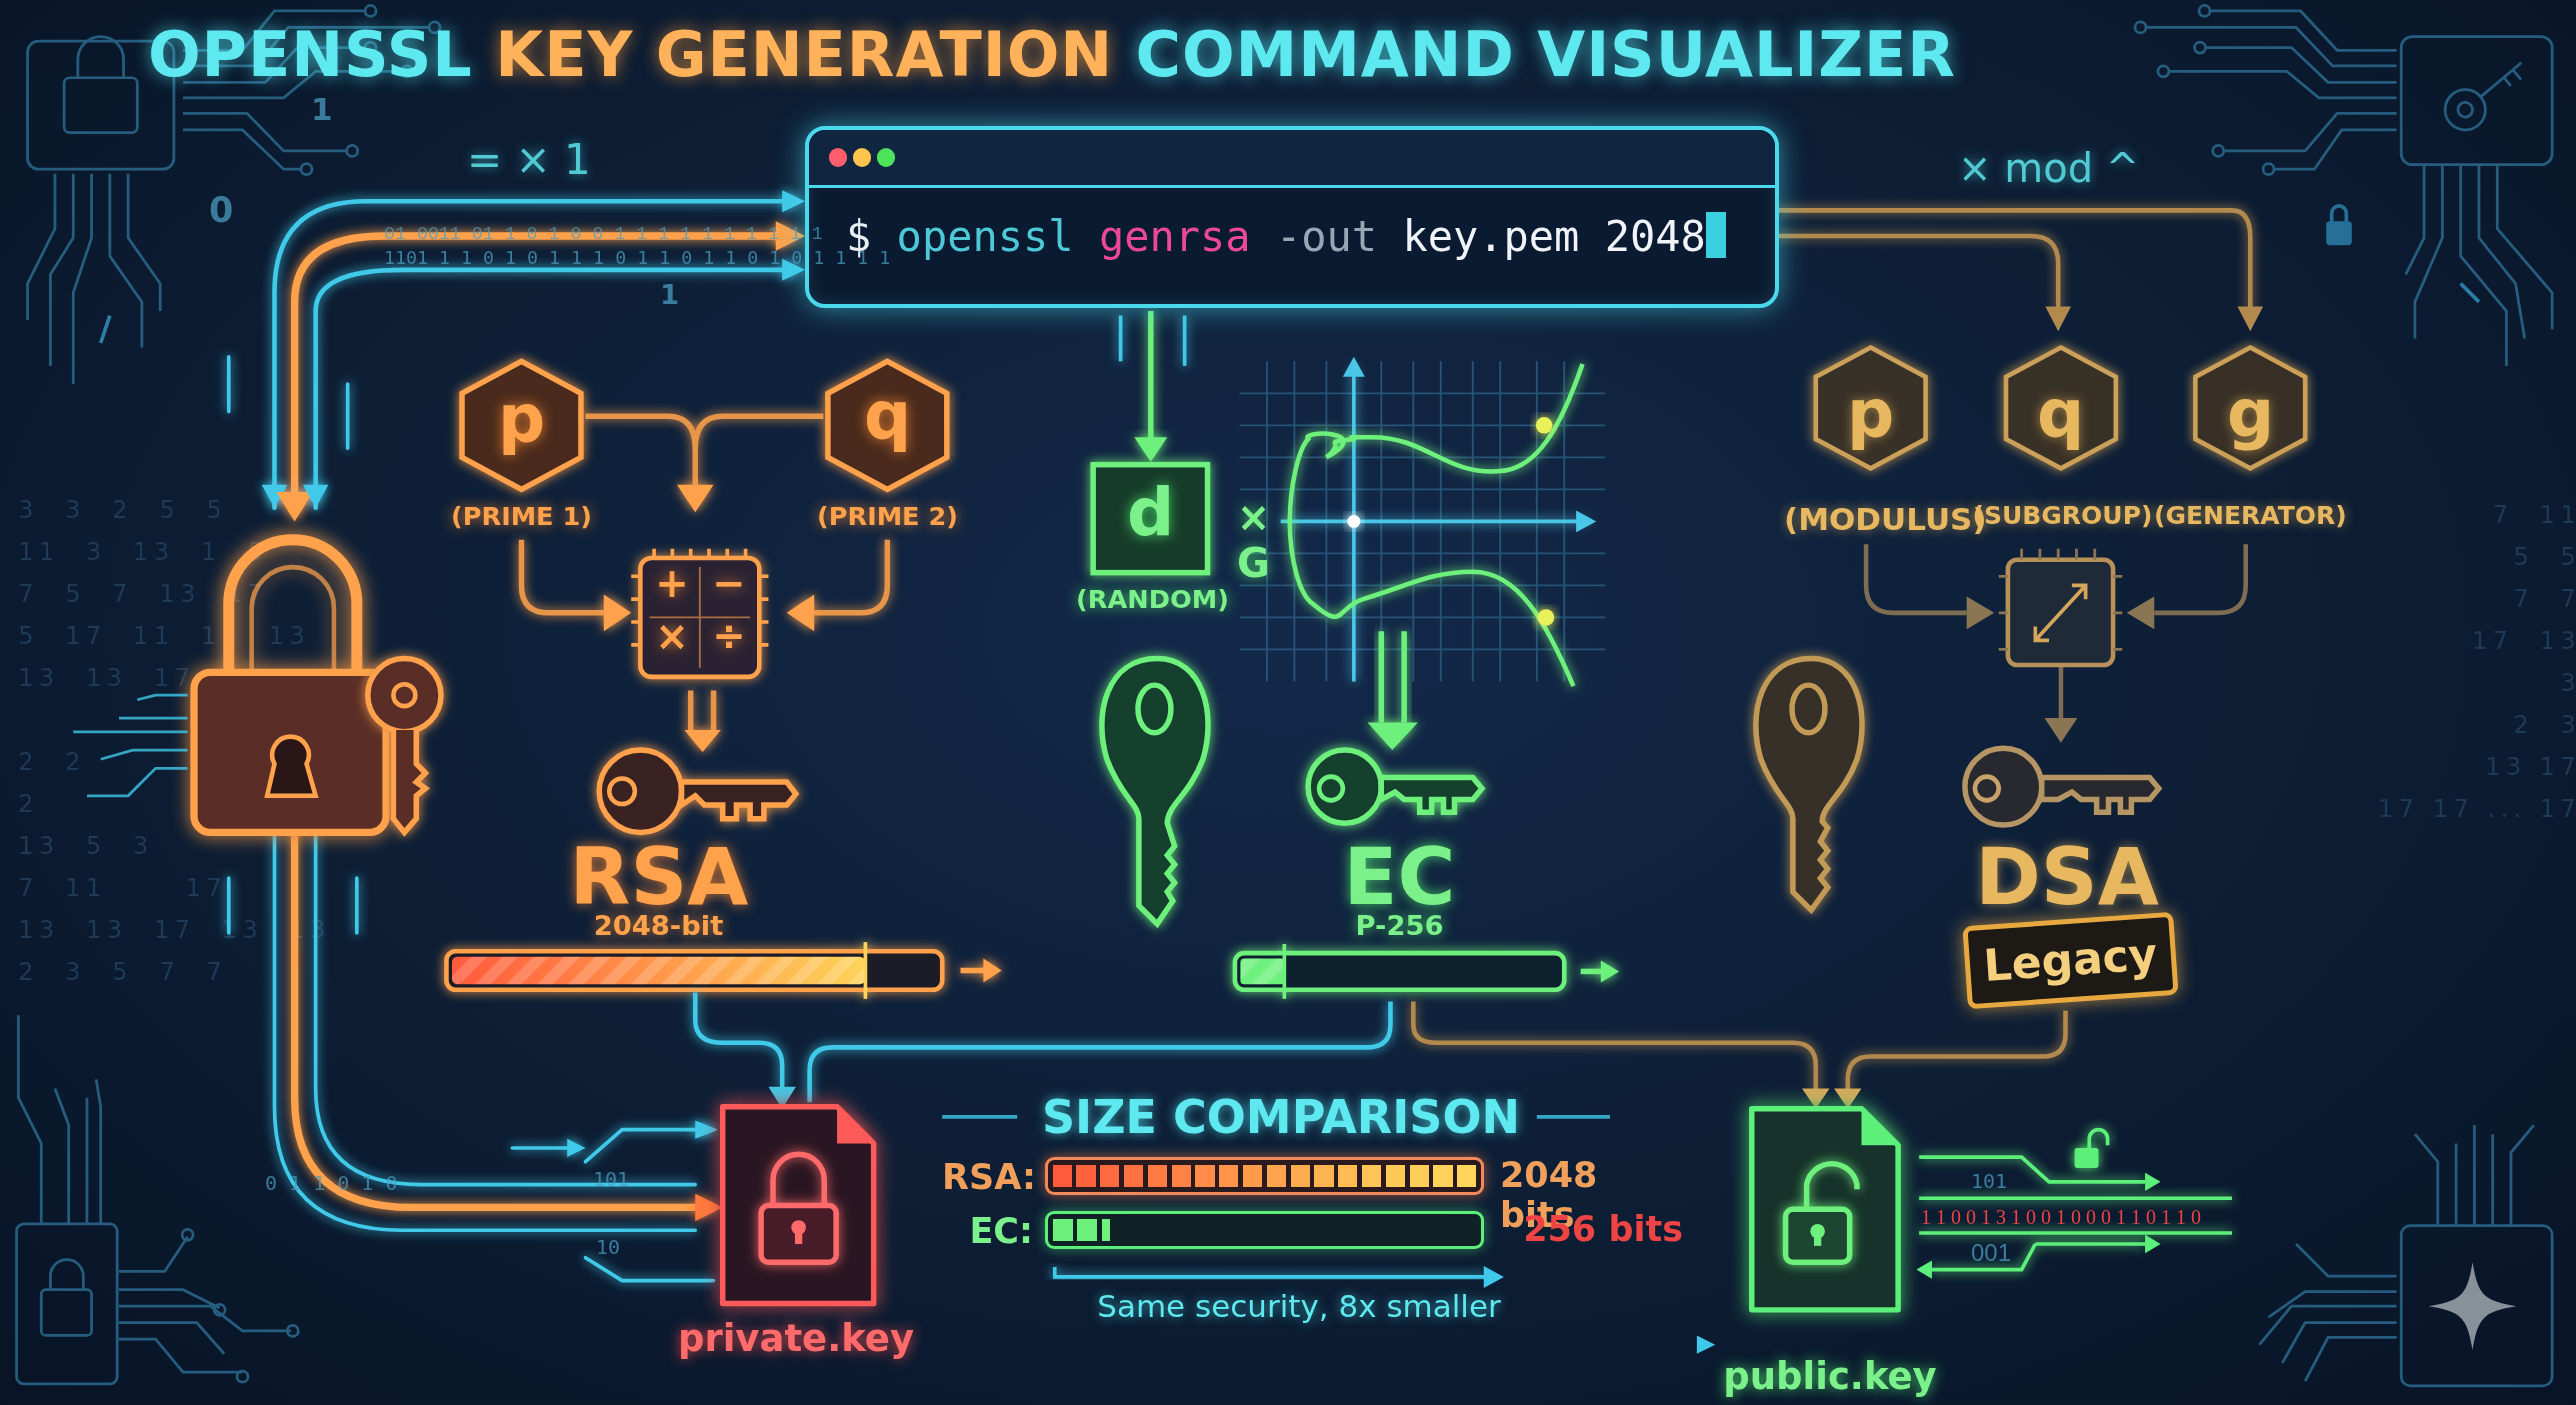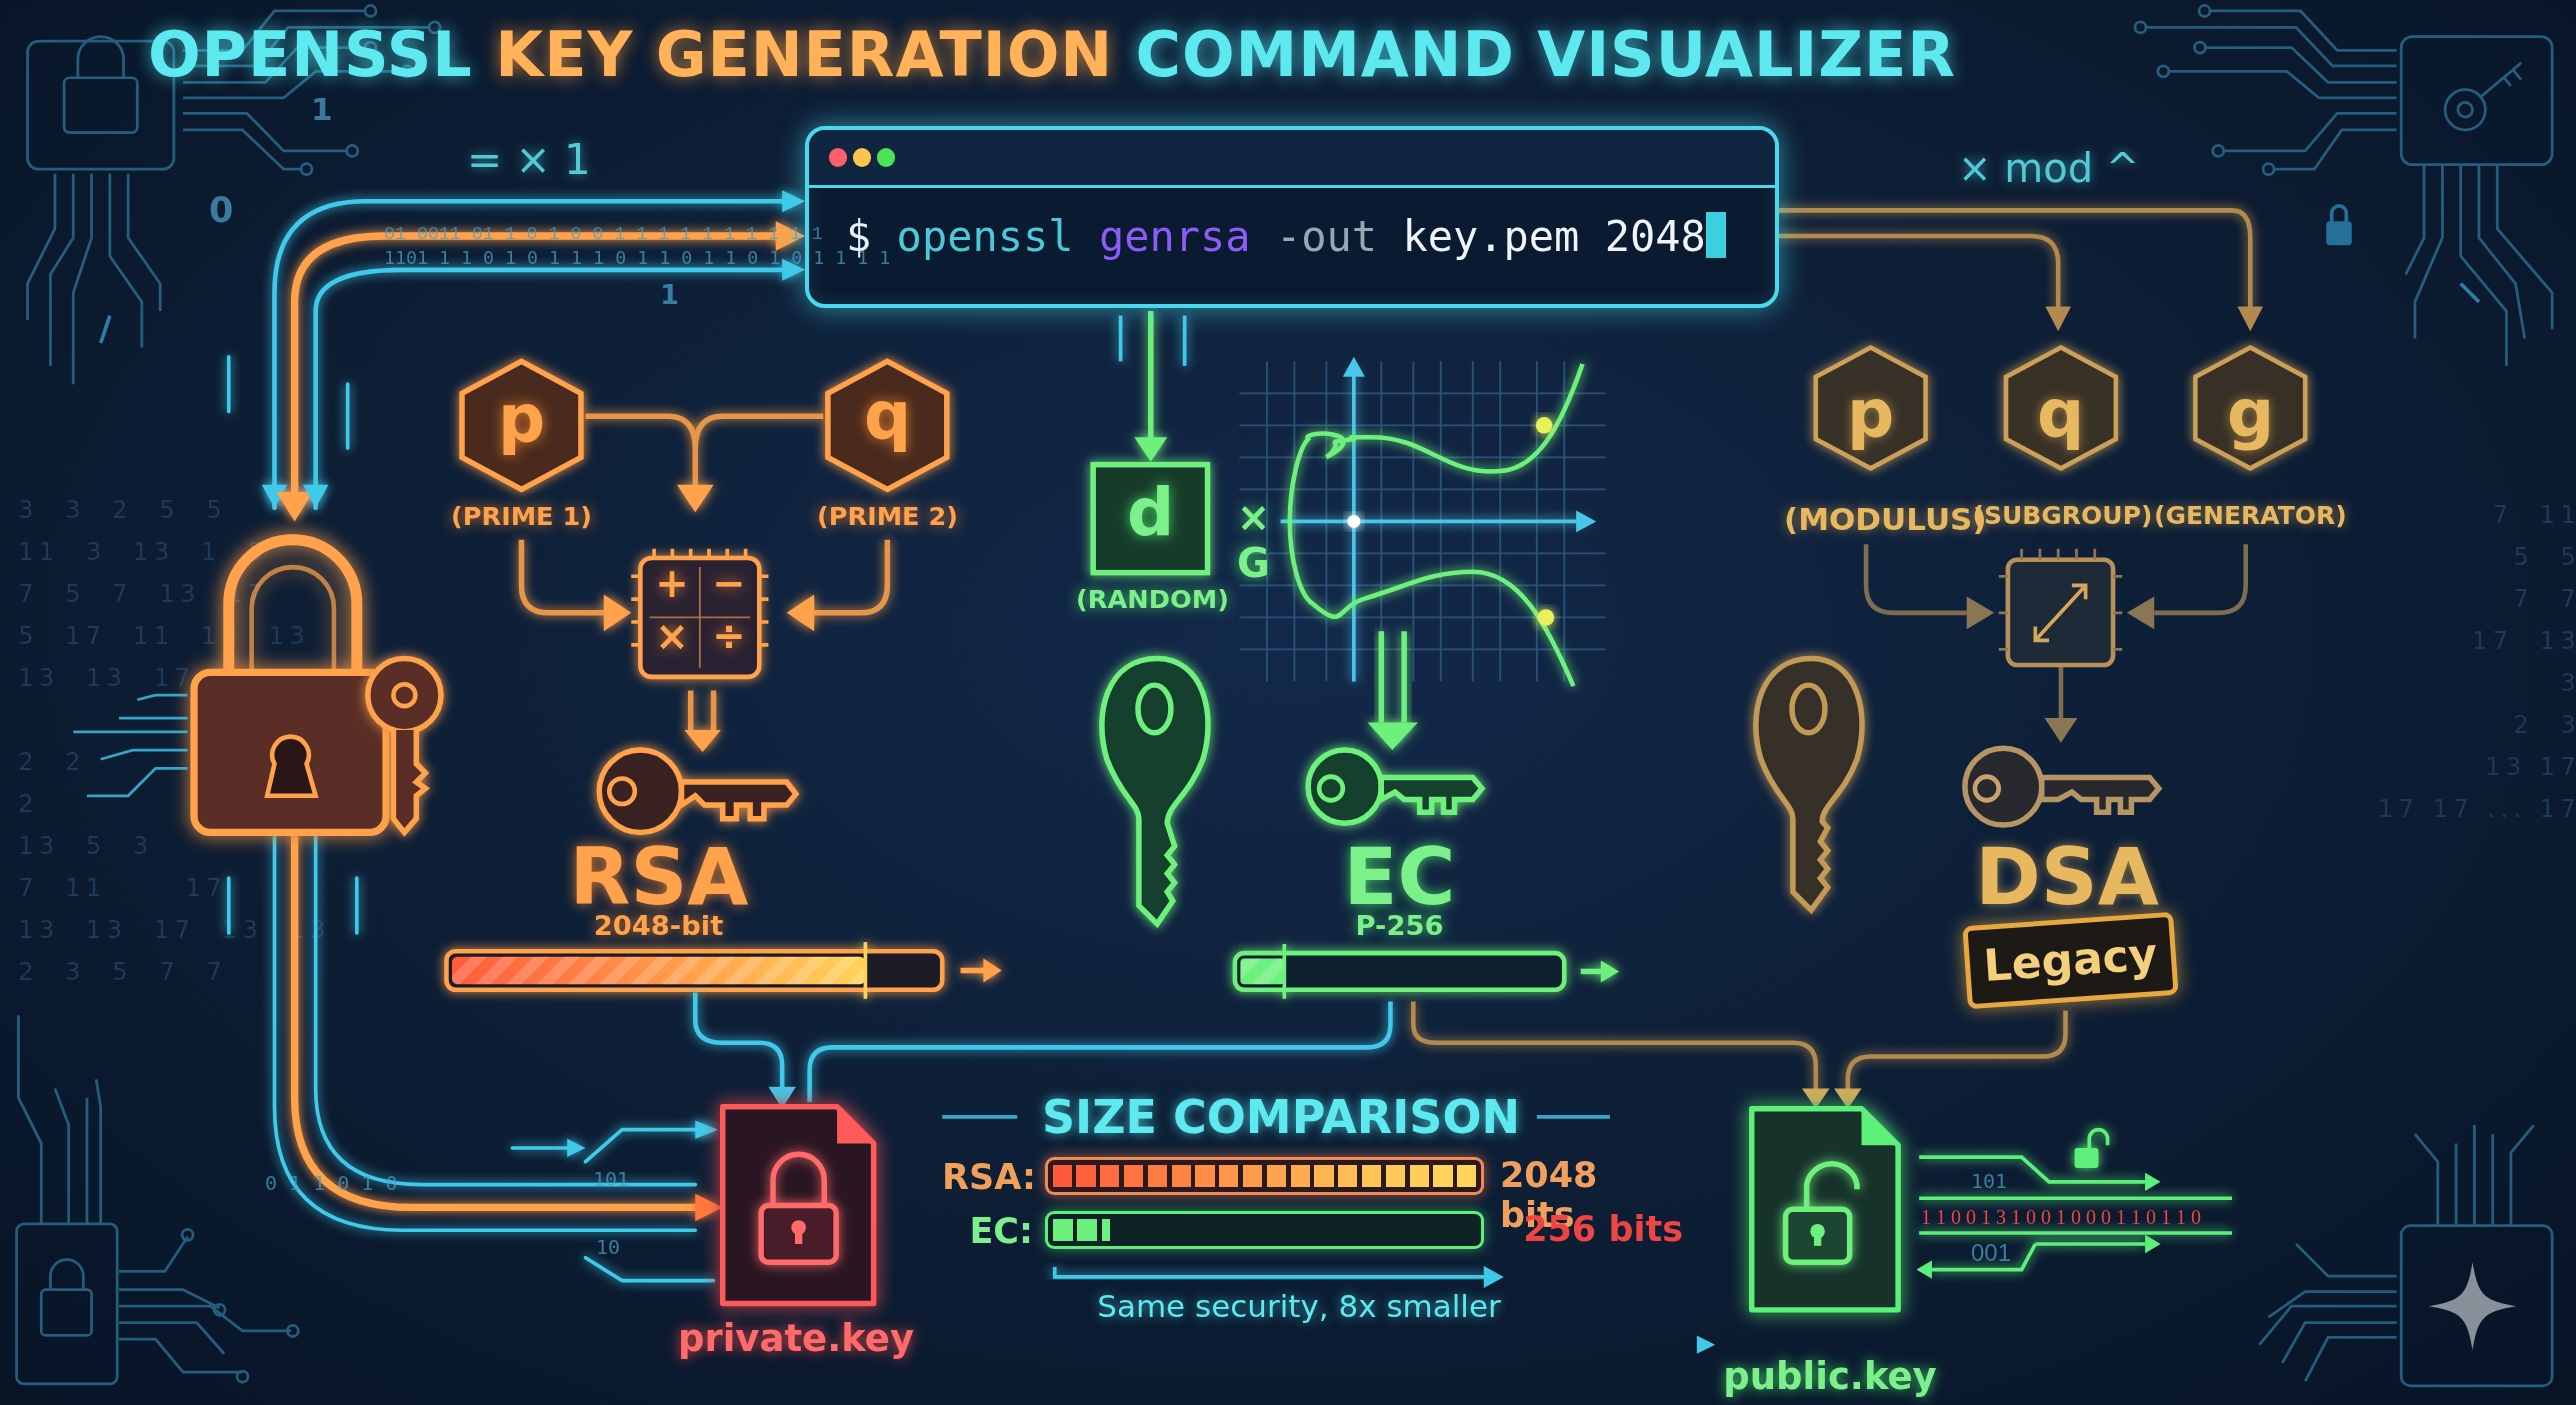--- a/index.html
+++ b/index.html
@@ -366,21 +366,21 @@
   <span class="o">KEY GENERATION</span>
   <span class="c">COMMAND VISUALIZER</span>
 </div>
 
 <div class="term">
   <div class="term-bar">
     <span class="dot" style="left:20px;background:#ff5f6d;"></span>
     <span class="dot" style="left:44px;background:#ffc44d;"></span>
     <span class="dot" style="left:68px;background:#4ce35a;"></span>
   </div>
-  <div class="term-cmd"><span style="color:#e8eef4">$</span> <span style="color:#4cc8d6">openssl</span> <span style="color:#8b5cf6">genrsa</span> <span style="color:#9aa6b4">-out</span> <span style="color:#f0f4f8">key.pem 2048</span><span class="cursor"></span></div>
+  <div class="term-cmd"><span style="color:#e8eef4">$</span> <span style="color:#4cc8d6">openssl</span> <span style="color:#ec4899">genrsa</span> <span style="color:#9aa6b4">-out</span> <span style="color:#f0f4f8">key.pem 2048</span><span class="cursor"></span></div>
 </div>
 
 <div class="lbl cyan" style="left:467px;top:135px;font-size:42px;font-weight:normal;opacity:.85;">= × 1</div>
 <div class="lbl cyan" style="left:1958px;top:145px;font-size:40px;font-weight:normal;opacity:.85;">× mod ^</div>
 <div class="lbl faint" style="left:311px;top:91px;font-size:31px;">1</div>
 <div class="lbl faint" style="left:209px;top:190px;font-size:35px;">0</div>
 <div class="lbl faint" style="left:660px;top:279px;font-size:27.4px;">1</div>
 <div class="abs faint" style="left:384px;top:224px;font-size:18.3px;font-family:Liberation Mono, monospace;white-space:nowrap;">01 0011 01 1 0 1 0 0 1 1 1 1 1 1 1 1 1 1</div>
 <div class="abs faint" style="left:384px;top:247px;font-size:18.3px;font-family:'DejaVu Sans Mono',monospace;white-space:nowrap;">1101 1 1 0 1 0 1 1 1 0 1 1 0 1 1 0 1 0 1 1 1 1</div>
 <div class="abs faint" style="left:593px;top:1167px;font-size:20px;font-family:'DejaVu Sans Mono',monospace;">101</div>

